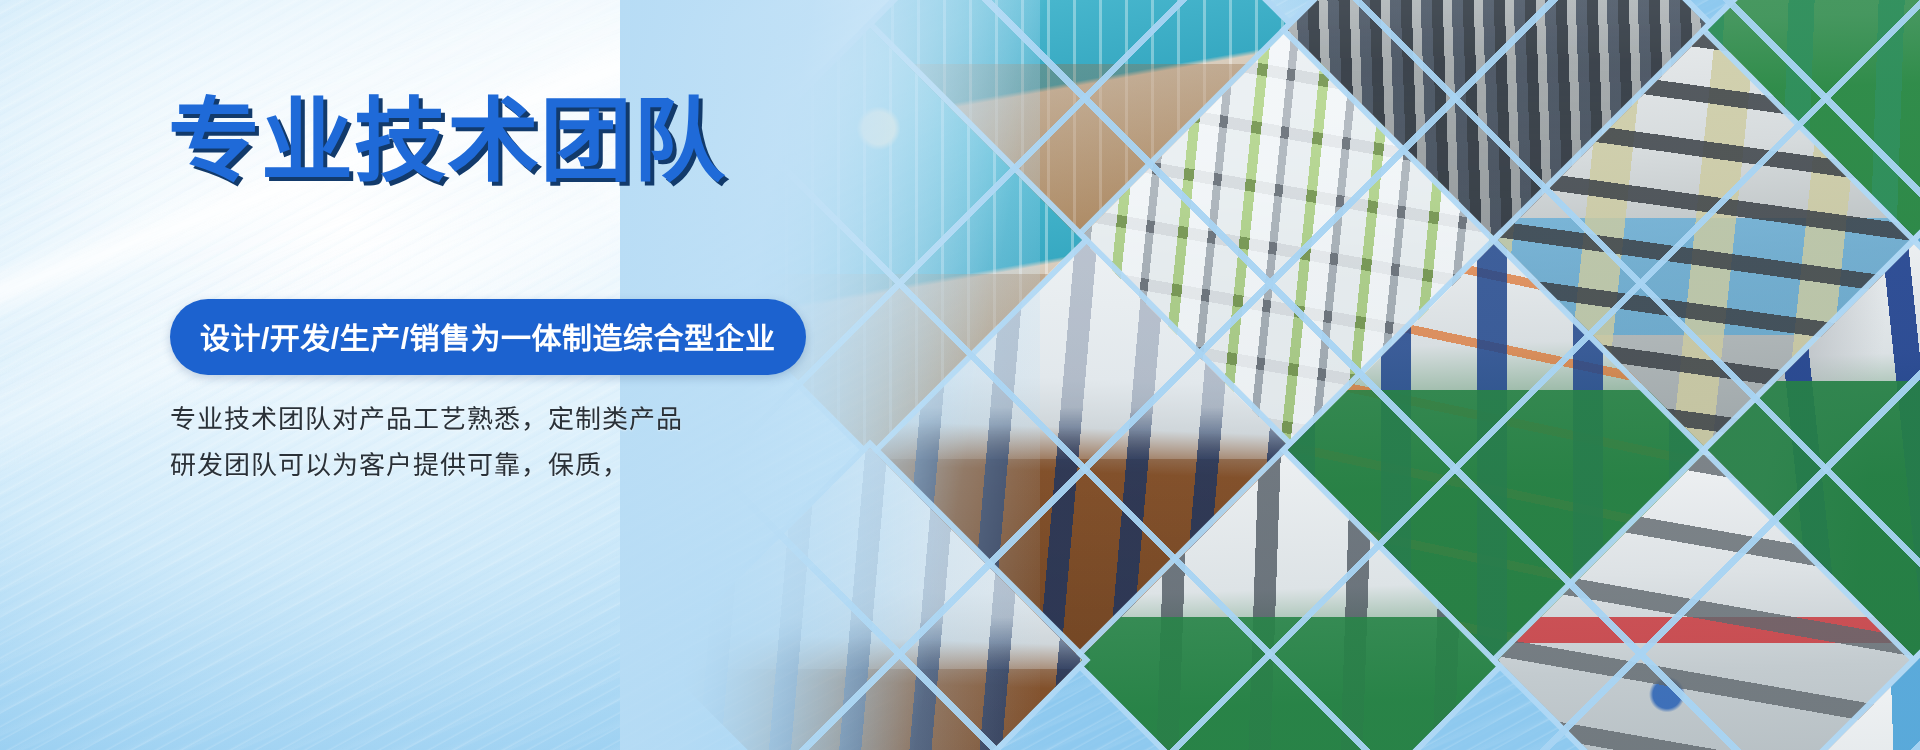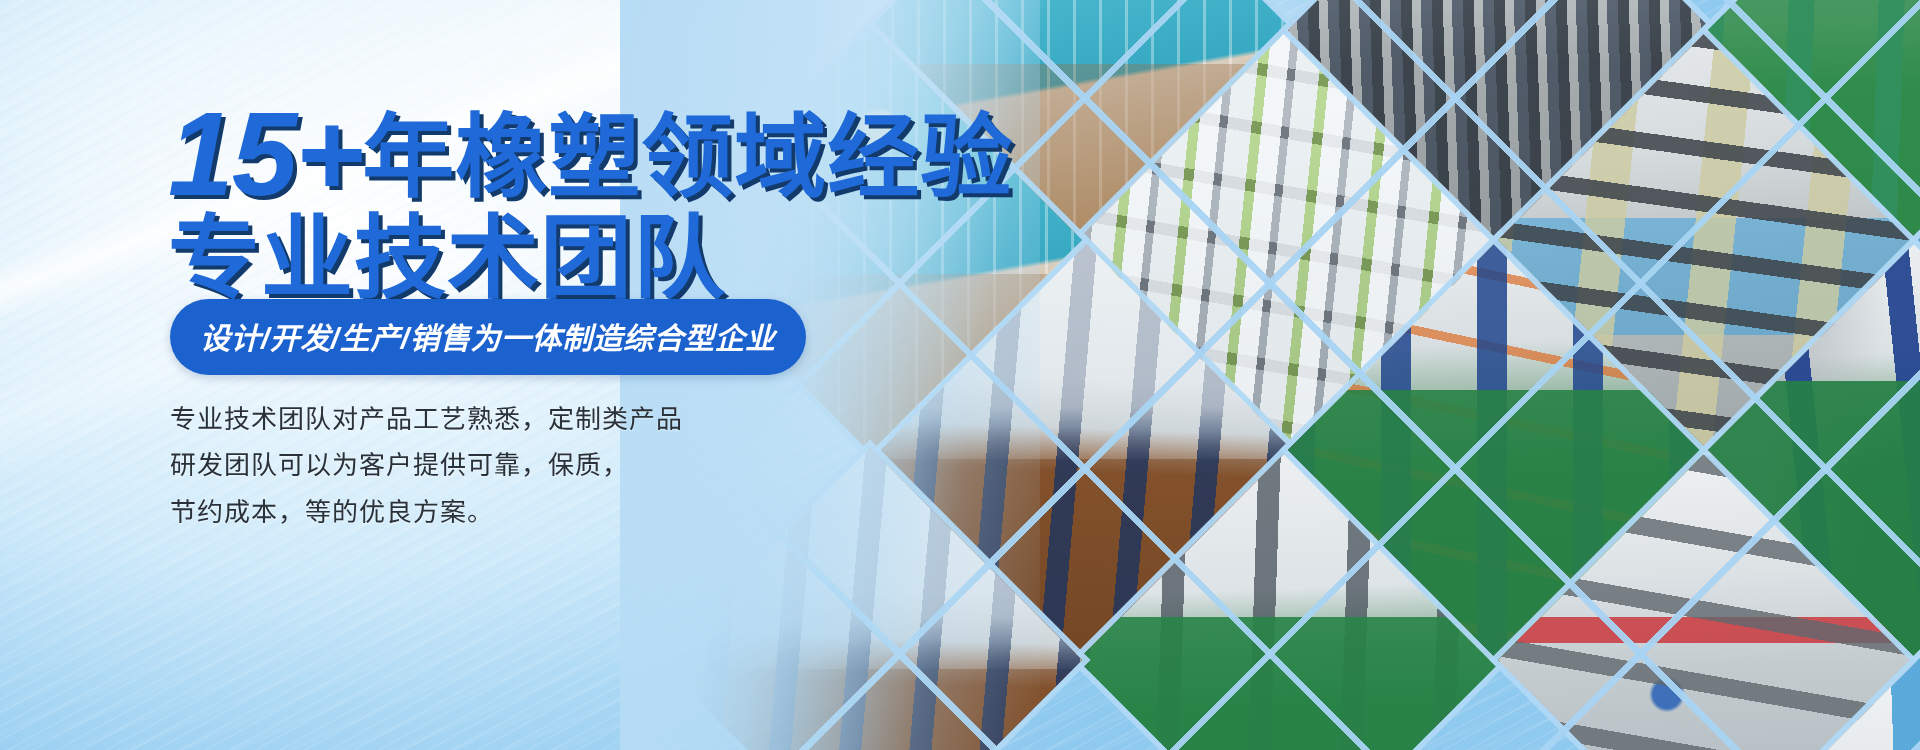--- a/index.html
+++ b/index.html
@@ -225,21 +225,20 @@
     position:absolute; left:170px; top:299px;
     display:inline-block;
     background:#1c62cf;
     color:#ffffff;
     font-size:30px; font-weight:bold;
     letter-spacing:.5px;
     padding:15px 30px 17px 30px;
     border-radius:40px;
     white-space:nowrap;
     box-shadow:0 3px 10px rgba(20,60,120,.22);
-    font-style:italic;
   }
 
   .paragraph {
     position:absolute; left:170px; top:396px;
     color:#2a3138;
     font-size:26px;
     line-height:1.78;
     letter-spacing:1px;
     white-space:nowrap;
     text-shadow:0 1px 2px rgba(255,255,255,.55);
@@ -311,30 +310,26 @@
         </div>
 
       <div class="grid-lines"></div>
     </div>
     <div class="collage-fade"></div>
   </div>
 
   <div class="content">
 
     <div class="headline">
-      <span class="hl-line">
-        <span class="hl-num">15</span><span class="hl-num">+</span><span class="hl-cn">年橡塑领域经验</span>
-      </span>
       <span class="hl-line hl-line2">
         <span class="hl-cn">专业技术团队</span>
       </span>
     </div>
 
     <div class="badge">设计/开发/生产/销售为一体制造综合型企业</div>
 
     <div class="paragraph">
       <span class="pline">专业技术团队对产品工艺熟悉，定制类产品</span>
       <span class="pline">研发团队可以为客户提供可靠，保质，</span>
-      <span class="pline">节约成本，等的优良方案。</span>
     </div>
 
   </div>
 </div>
 
 </body></html>

